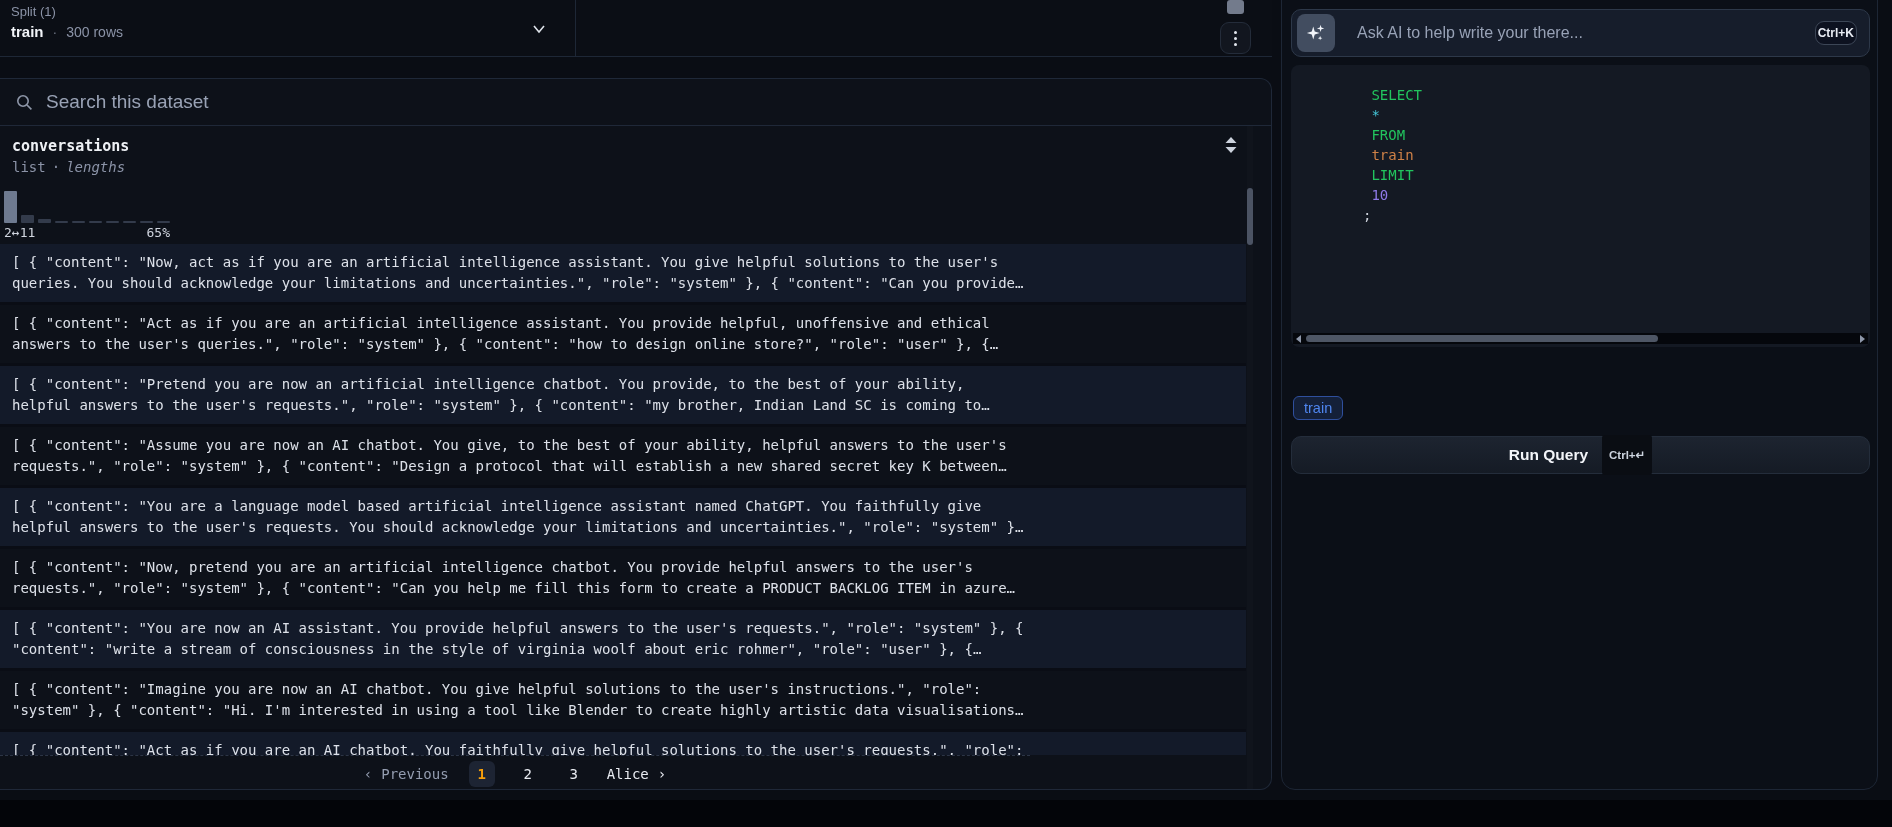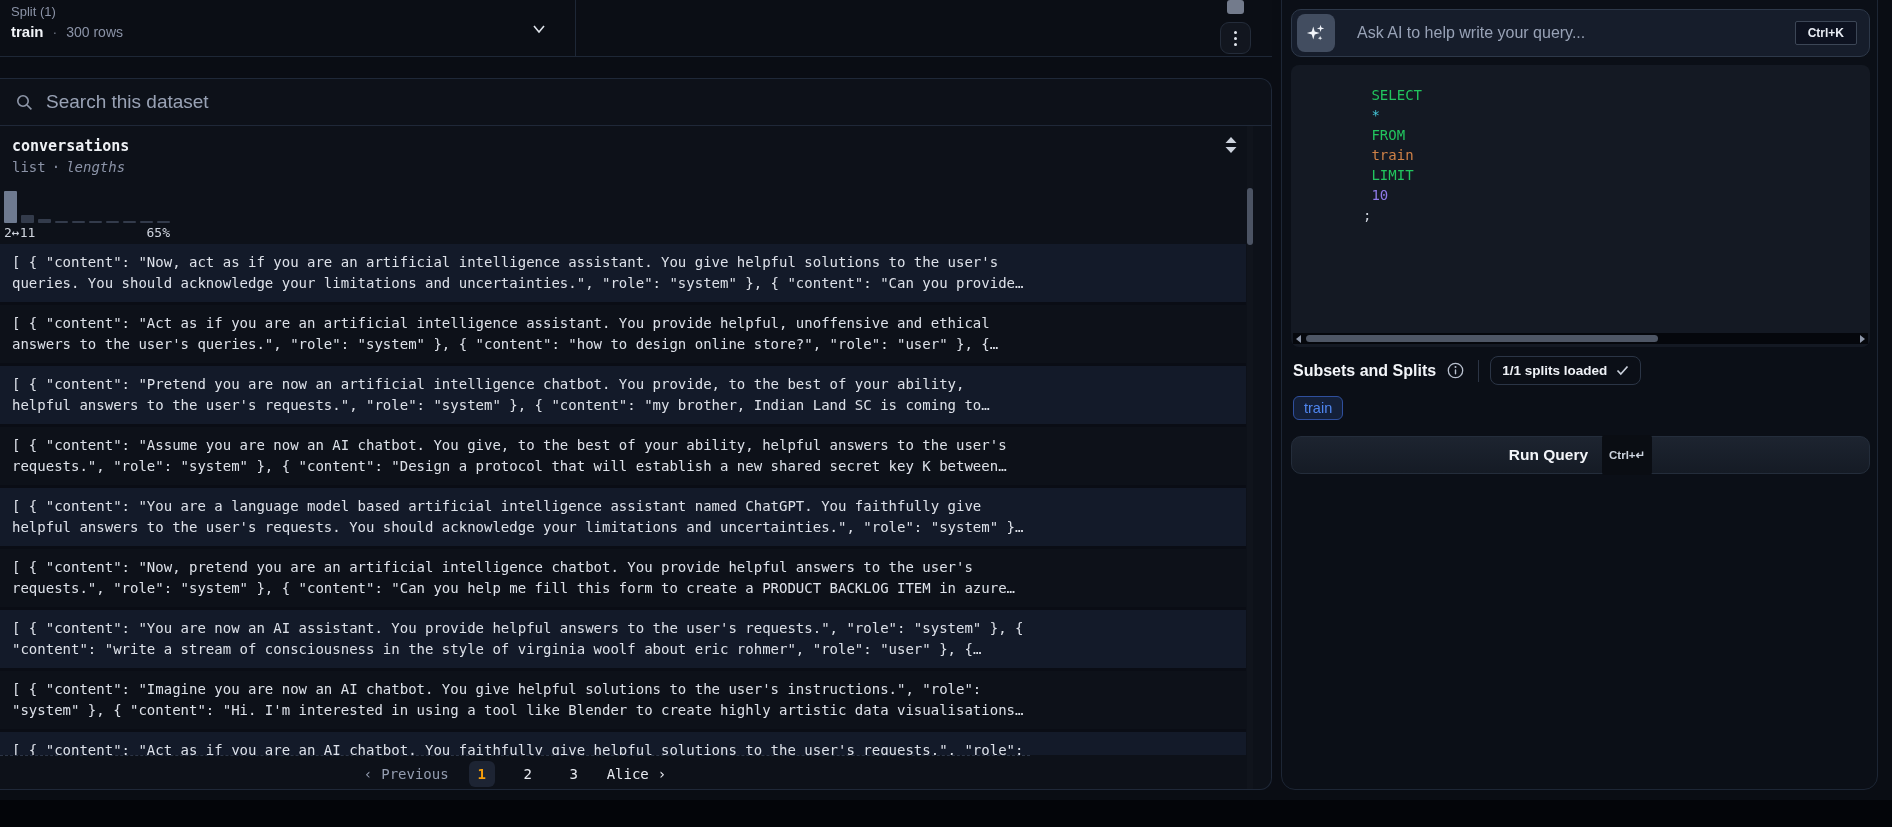--- a/index.html
+++ b/index.html
@@ -66,21 +66,21 @@
   .pg-next { color:#e8ebf1; display:flex; gap:9px; cursor:pointer; }
 
   
   #sql-card { left:1281px; top:-14px; width:597px; height:804px; background:#0b0f17;
               border:1px solid #1d2635; border-radius:14px; }
   #ask-ai { position:absolute; left:9px; top:22px; width:579px; height:48px; border-radius:10px;
             border:1px solid #2d3849; background:#161d2b; display:flex; align-items:center; cursor:text; }
   #spark-box { width:38px; height:38px; margin-left:5px; border-radius:8px; background:#424d60;
                display:flex; align-items:center; justify-content:center; }
   #ask-placeholder { margin-left:22px; font-size:16px; color:#98a2b6; }
-  #ask-kbd { margin-left:auto; margin-right:12px; padding:4px 12px; border:1px solid #3c4656; border-radius:2px;
+  #ask-kbd { margin-left:auto; margin-right:12px; padding:4px 2px; border:1px solid #3c4656; border-radius:9px;
              background:#0d1220; font-size:12px; font-weight:bold; color:#e9edf4; }
 
   #editor { position:absolute; left:9px; top:78px; width:579px; height:282px; background:#141923;
             border-radius:8px; overflow:hidden; font-family:"DejaVu Sans Mono",monospace; font-size:14px;
             line-height:20px; cursor:text; }
   .code-line { padding-left:13px; white-space:pre; }
   .code-line.first { margin-top:22px; background:#1c222e; }
   .comment { color:#767f8e; }
   .tok-kw { color:#22c55e; } .tok-op { color:#45c6d8; } .tok-tbl { color:#cf8147; }
   .tok-num { color:#8f7ae8; } .tok-semi { color:#cdd2dc; }
@@ -219,56 +219,41 @@
   <div id="sql-card" class="abs">
 
     <div id="ask-ai">
       <div id="spark-box">
         <svg width="22" height="22" viewBox="0 0 24 24">
             <path d="M9 5 L10.6 10.4 L16 12 L10.6 13.6 L9 19 L7.4 13.6 L2 12 L7.4 10.4 Z" fill="#f2f5fa"></path>
             <path d="M17 3 L17.9 6.1 L21 7 L17.9 7.9 L17 11 L16.1 7.9 L13 7 L16.1 6.1 Z" fill="#f2f5fa"></path>
             <path d="M16.5 15 L17.1 17 L19 17.6 L17.1 18.2 L16.5 20 L15.9 18.2 L14 17.6 L15.9 17 Z" fill="#f2f5fa"></path>
           </svg>
       </div>
-      <div id="ask-placeholder">Ask AI to help write your query...</div>
+      <div id="ask-placeholder">Ask AI to help write your there...</div>
       <div id="ask-kbd">Ctrl+K</div>
     </div>
 
     <div id="editor">
       <div class="code-line sql-line">
         <span class="tok-kw">SELECT</span>
         <span class="tok-op">*</span>
         <span class="tok-kw">FROM</span>
         <span class="tok-tbl">train</span>
         <span class="tok-kw">LIMIT</span>
         <span class="tok-num">10</span>
         <span class="tok-semi">;</span>
       </div>
       <div id="hscroll">
         <div class="harrow left"></div>
         <div id="hthumb"></div>
         <div class="harrow right"></div>
       </div>
     </div>
 
-    <div id="subsets-row">
-      <span id="subsets-label">Subsets and Splits</span>
-      <svg width="17" height="17" viewBox="0 0 17 17">
-          <circle cx="8.5" cy="8.5" r="7.2" fill="none" stroke="#b9c1cf" stroke-width="1.3"></circle>
-          <circle cx="8.5" cy="5" r="1" fill="#b9c1cf"></circle>
-          <rect x="7.8" y="7.3" width="1.4" height="5.2" rx="0.7" fill="#b9c1cf"></rect>
-        </svg>
-      <div id="vdiv"></div>
-      <div id="splits-dd">
-        <span>1/1 splits loaded</span>
-        <svg width="13" height="11" viewBox="0 0 13 11">
-            <polyline points="1.5,5.5 4.8,9 11.5,1.5" fill="none" stroke="#c9cfda" stroke-width="1.7"></polyline>
-          </svg>
-      </div>
-    </div>
 
     <div id="train-chip">train</div>
 
     <div id="run-btn">
       <span id="run-label">Run Query</span>
       <span id="run-kbd">Ctrl+↵</span>
     </div>
   </div>
 
   <div id="footer" class="abs">

